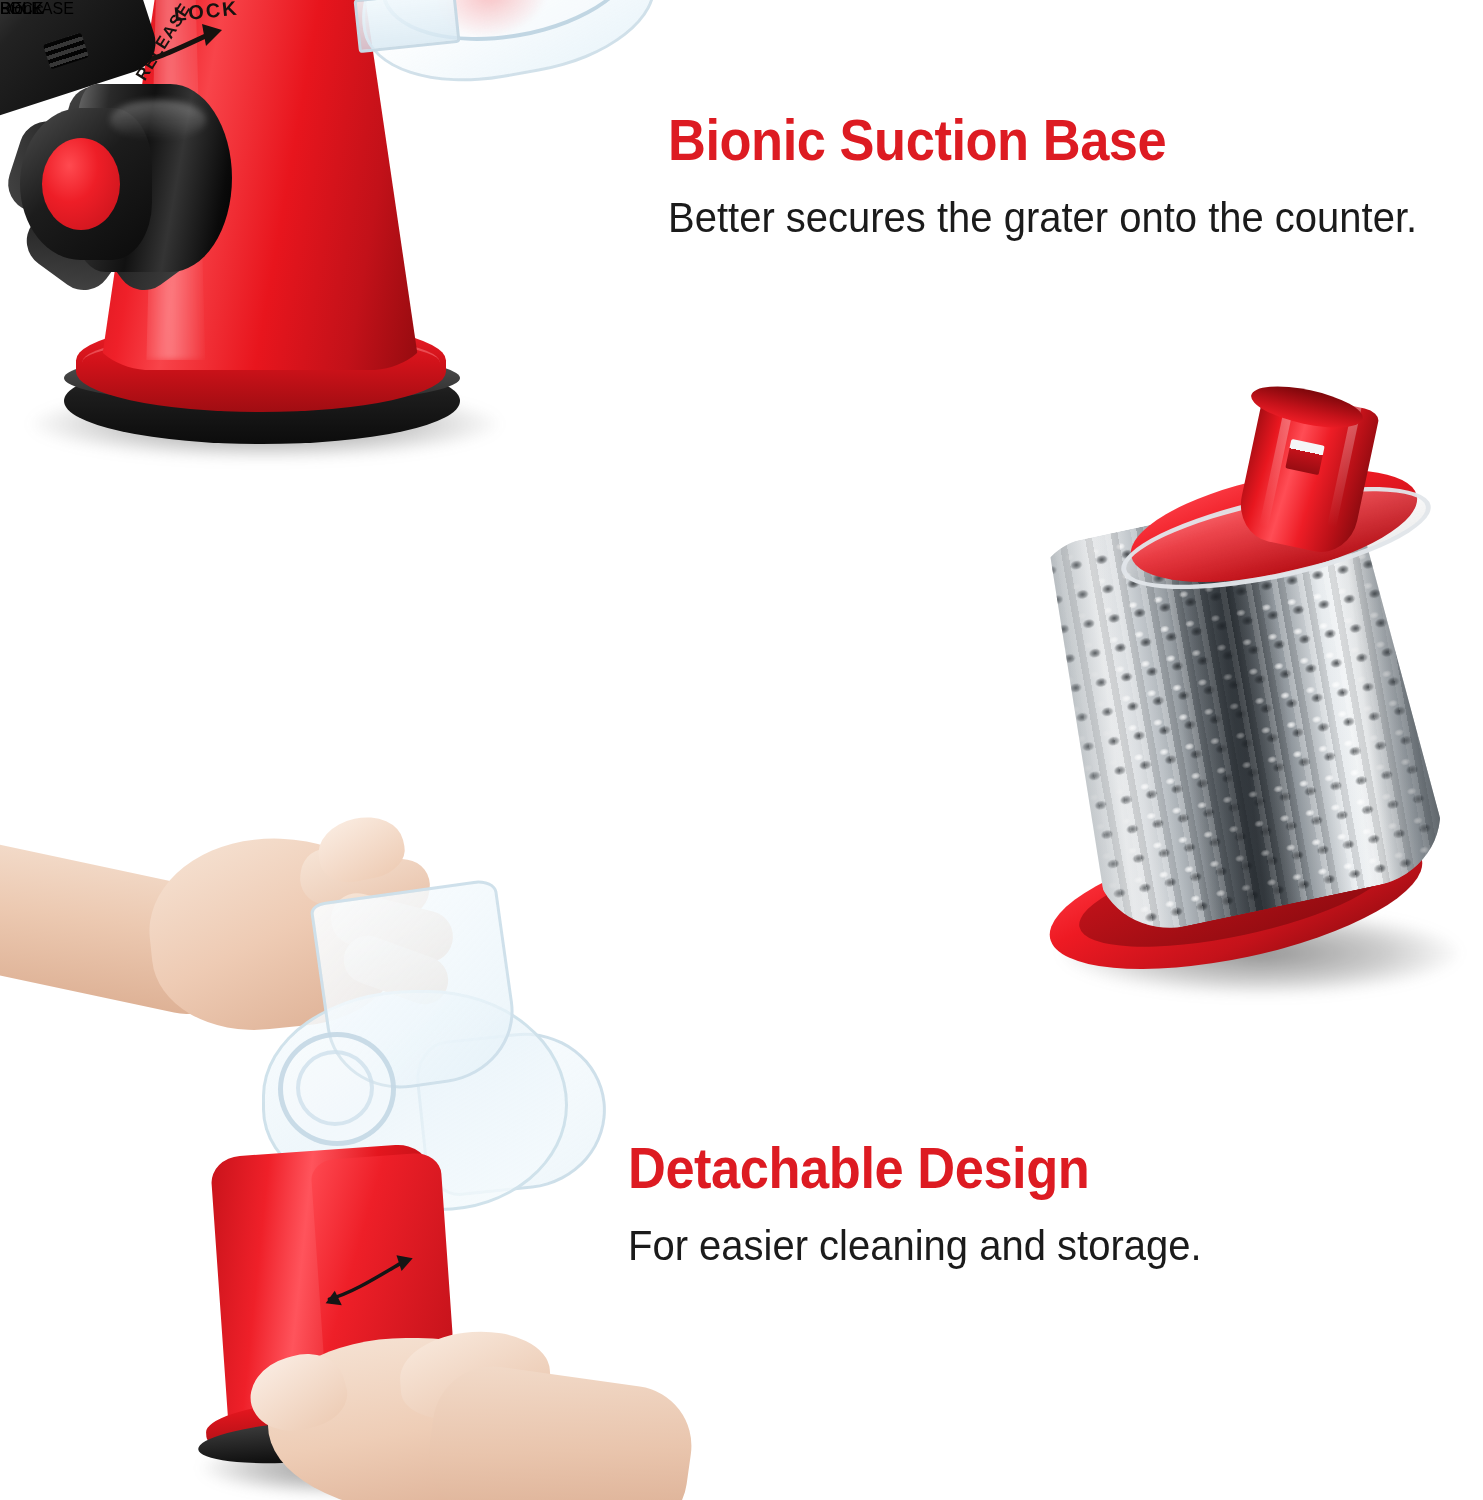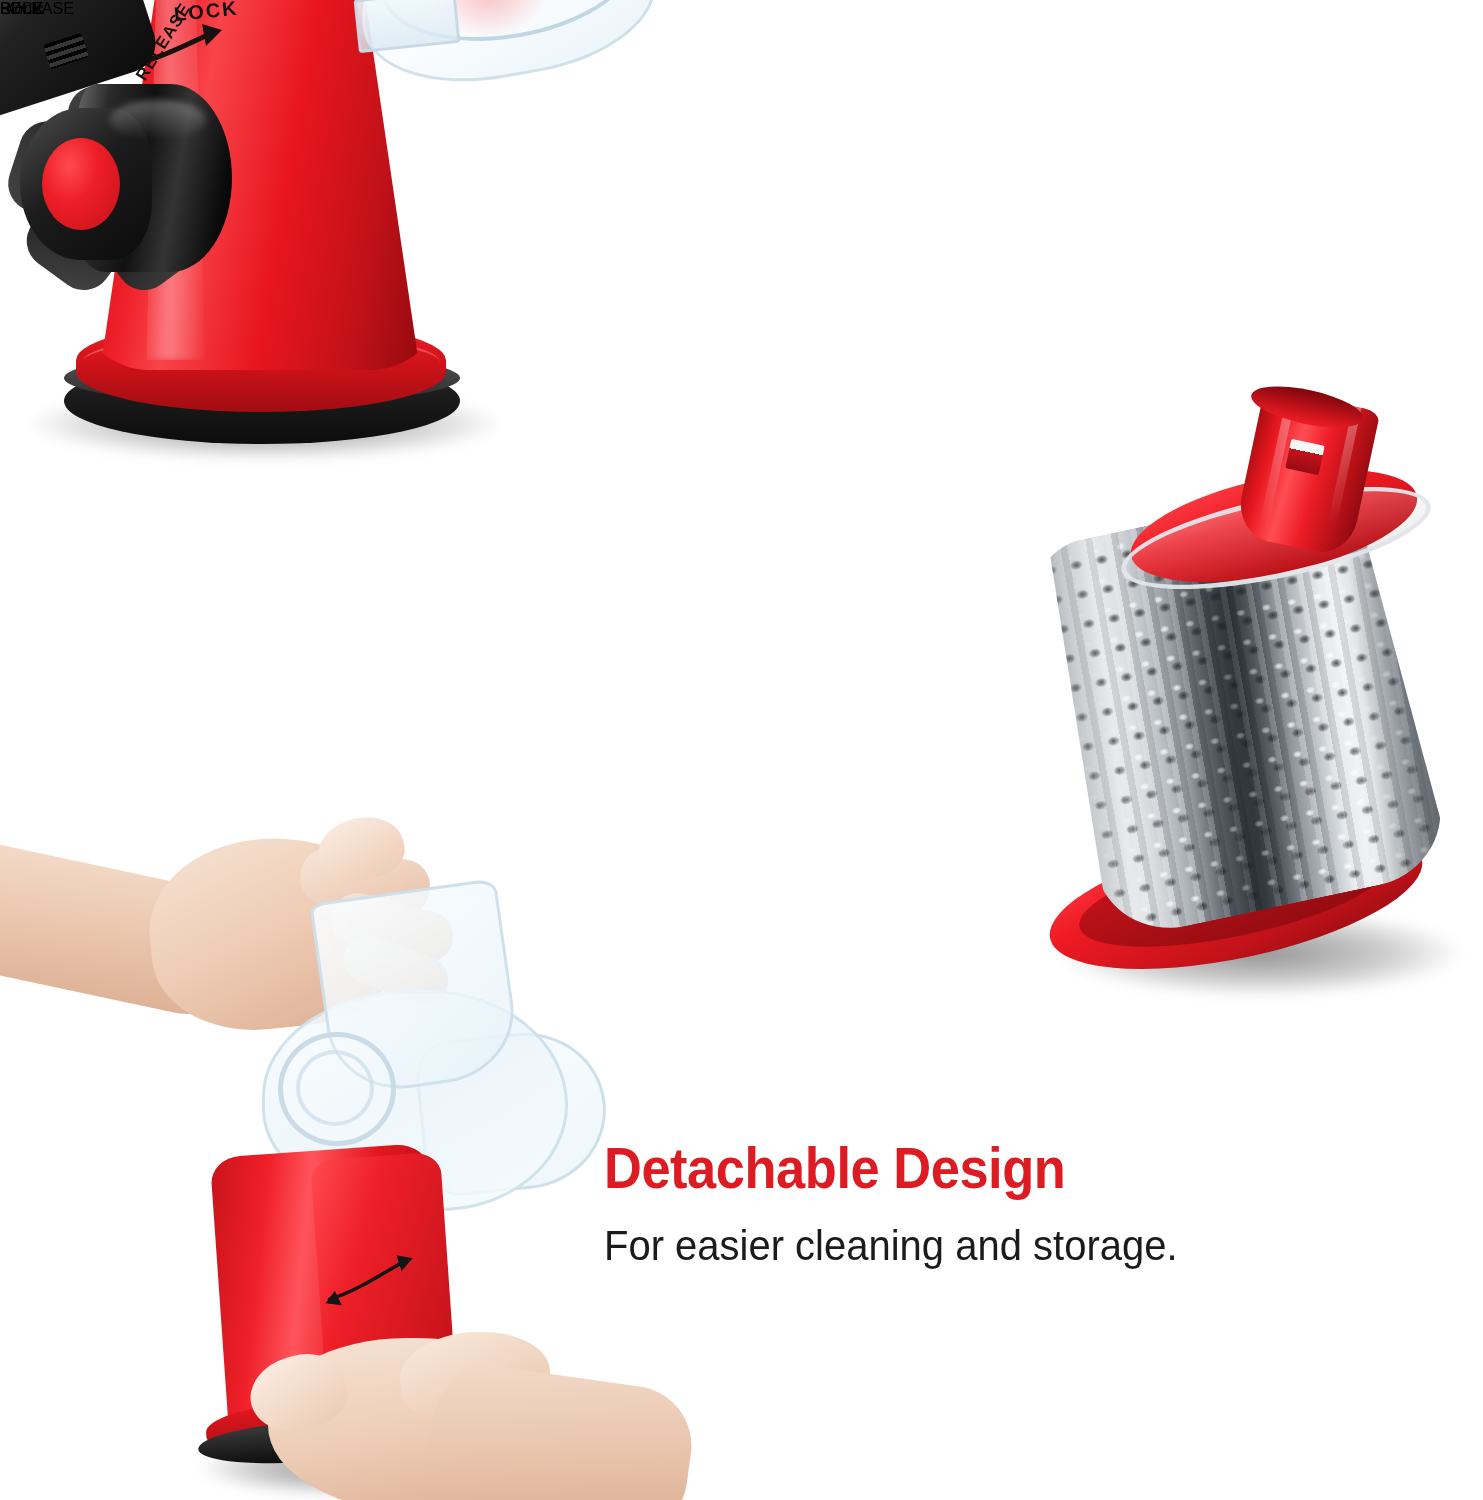--- a/index.html
+++ b/index.html
@@ -35,21 +35,21 @@
     font-size: 43px;
     line-height: 1.42;
     font-weight: 400;
     transform: scaleX(0.93);
     transform-origin: left top;
   }
   #feature-1 { left: 668px; top: 112px; width: 800px; }
   #feature-1 .feature-desc { margin-top: 18px; width: 860px; }
   #feature-2 { left: 158px; top: 588px; width: 900px; }
   #feature-2 .feature-desc { margin-top: 18px; width: 950px; }
-  #feature-3 { left: 604px; top: 1140px; width: 800px; }
+  #feature-3 { left: 628px; top: 1140px; width: 800px; }
   #feature-3 .feature-desc { margin-top: 18px; width: 860px; }
 
   
   .photo { position: absolute; }
   .shadow-blob {
     position: absolute;
     border-radius: 50%;
     background: radial-gradient(ellipse at center, rgba(60,60,60,.55) 0%, rgba(90,90,90,.30) 45%, rgba(255,255,255,0) 72%);
     filter: blur(6px);
   }
@@ -589,20 +589,24 @@
     <div class="lock-label-2" style="position:absolute;">LOCK</div>
     <div class="release-label-2" style="position:absolute;">RELEASE</div>
     <svg style="position:absolute;left:318px;top:1248px;transform:rotate(-4deg);" width="110" height="60" viewBox="0 0 110 60">
       <path d="M10 48 C 32 44, 58 30, 86 16" stroke="#151515" stroke-width="3.5" fill="none" stroke-linecap="round"></path>
       <path d="M84 25 L96 13 L80 9 Z" fill="#151515"></path>
       <path d="M16 40 L6 52 L22 55 Z" fill="#151515"></path>
     </svg>
     <div class="black-dial" style="position:absolute;"></div>
   </div>
 
+  <div class="feature" id="feature-1">
+    <div class="feature-title">Bionic Suction Base</div>
+    <div class="feature-desc">Better secures the grater onto the counter.</div>
+  </div>
 
 
   <div class="feature" id="feature-3">
     <div class="feature-title">Detachable Design</div>
     <div class="feature-desc">For easier cleaning and storage.</div>
   </div>
 
 </div>
 
 </body></html>

